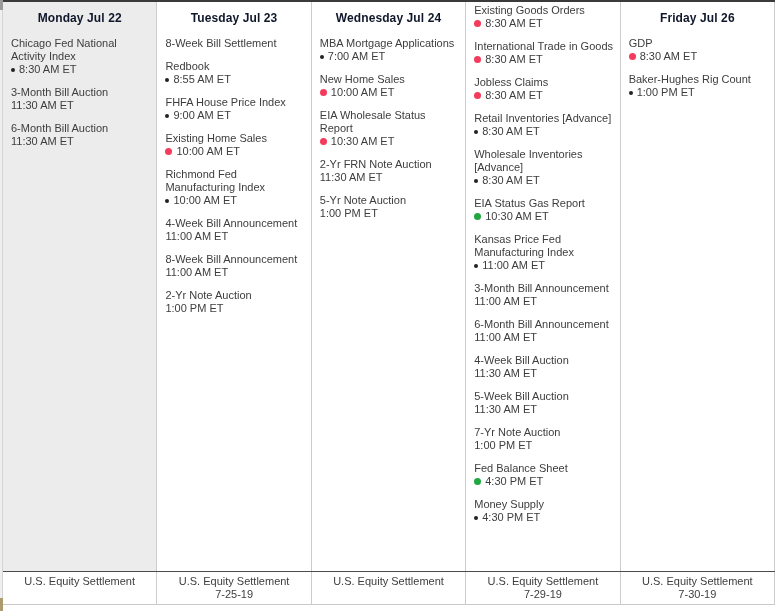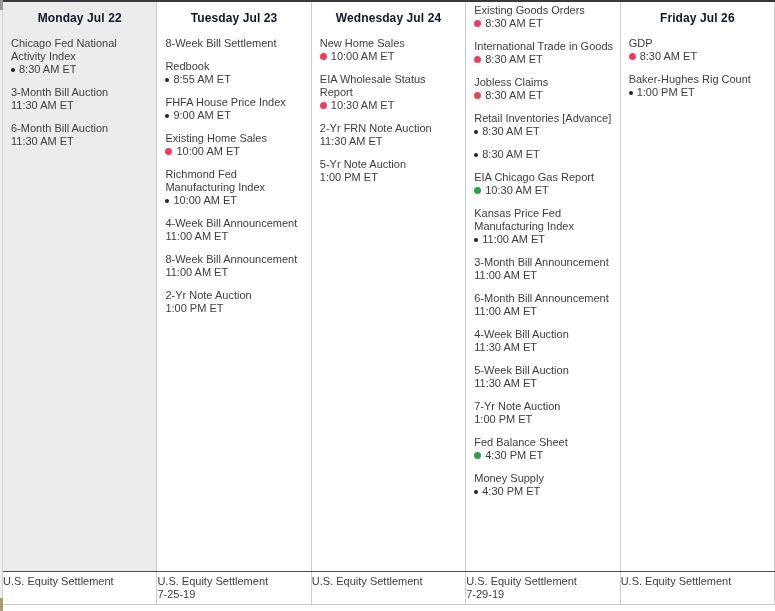--- a/index.html
+++ b/index.html
@@ -78,20 +78,21 @@
   .footer-row {
     display: flex;
     border-top: 1px solid #4c4c4c;
     border-bottom: 1px solid #c9c9c9;
     height: 34px;
     background: #ffffff;
   }
   .footer-cell {
     flex: 1 1 0;
     border-right: 1px solid #cccccc;
+    text-align: center;
     padding-top: 3px;
   }
   .footer-label, .footer-date {
     font-size: 11px;
     line-height: 13px;
     color: #3d3d3d;
   }
 </style>
 </head>
 <body>
@@ -178,20 +179,27 @@
               <div class="event-time">
                 <span>1:00 PM ET</span>
               </div>
             </div>
           </div>
       </div>
       <div class="day-column">
         <div class="day-header">Wednesday Jul 24</div>
         <div class="events">
             <div class="event">
+              <div class="event-title">MBA Mortgage Applications</div>
+              <div class="event-time">
+                <span class="bullet bullet-black"></span>
+                <span>7:00 AM ET</span>
+              </div>
+            </div>
+            <div class="event">
               <div class="event-title">New Home Sales</div>
               <div class="event-time">
                 <span class="bullet bullet-red"></span>
                 <span>10:00 AM ET</span>
               </div>
             </div>
             <div class="event">
               <div class="event-title">EIA Wholesale Status Report</div>
               <div class="event-time">
                 <span class="bullet bullet-red"></span>
@@ -236,27 +244,28 @@
               </div>
             </div>
             <div class="event">
               <div class="event-title">Retail Inventories [Advance]</div>
               <div class="event-time">
                 <span class="bullet bullet-black"></span>
                 <span>8:30 AM ET</span>
               </div>
             </div>
             <div class="event">
-              <div class="event-time">
-                <span class="bullet bullet-black"></span>
-                <span>8:30 AM ET</span>
-              </div>
-            </div>
-            <div class="event">
-              <div class="event-title">EIA Chicago Gas Report</div>
+              <div class="event-title">Wholesale Inventories [Advance]</div>
+              <div class="event-time">
+                <span class="bullet bullet-black"></span>
+                <span>8:30 AM ET</span>
+              </div>
+            </div>
+            <div class="event">
+              <div class="event-title">EIA Status Gas Report</div>
               <div class="event-time">
                 <span class="bullet bullet-green"></span>
                 <span>10:30 AM ET</span>
               </div>
             </div>
             <div class="event">
               <div class="event-title">Kansas Price Fed Manufacturing Index</div>
               <div class="event-time">
                 <span class="bullet bullet-black"></span>
                 <span>11:00 AM ET</span>
@@ -338,16 +347,17 @@
       </div>
       <div class="footer-cell">
         <div class="footer-label">U.S. Equity Settlement</div>
       </div>
       <div class="footer-cell">
         <div class="footer-label">U.S. Equity Settlement</div>
         <div class="footer-date">7-29-19</div>
       </div>
       <div class="footer-cell">
         <div class="footer-label">U.S. Equity Settlement</div>
+        <div class="footer-date">7-30-19</div>
       </div>
     </div>
   </div>
 </div>
 
 </body></html>

